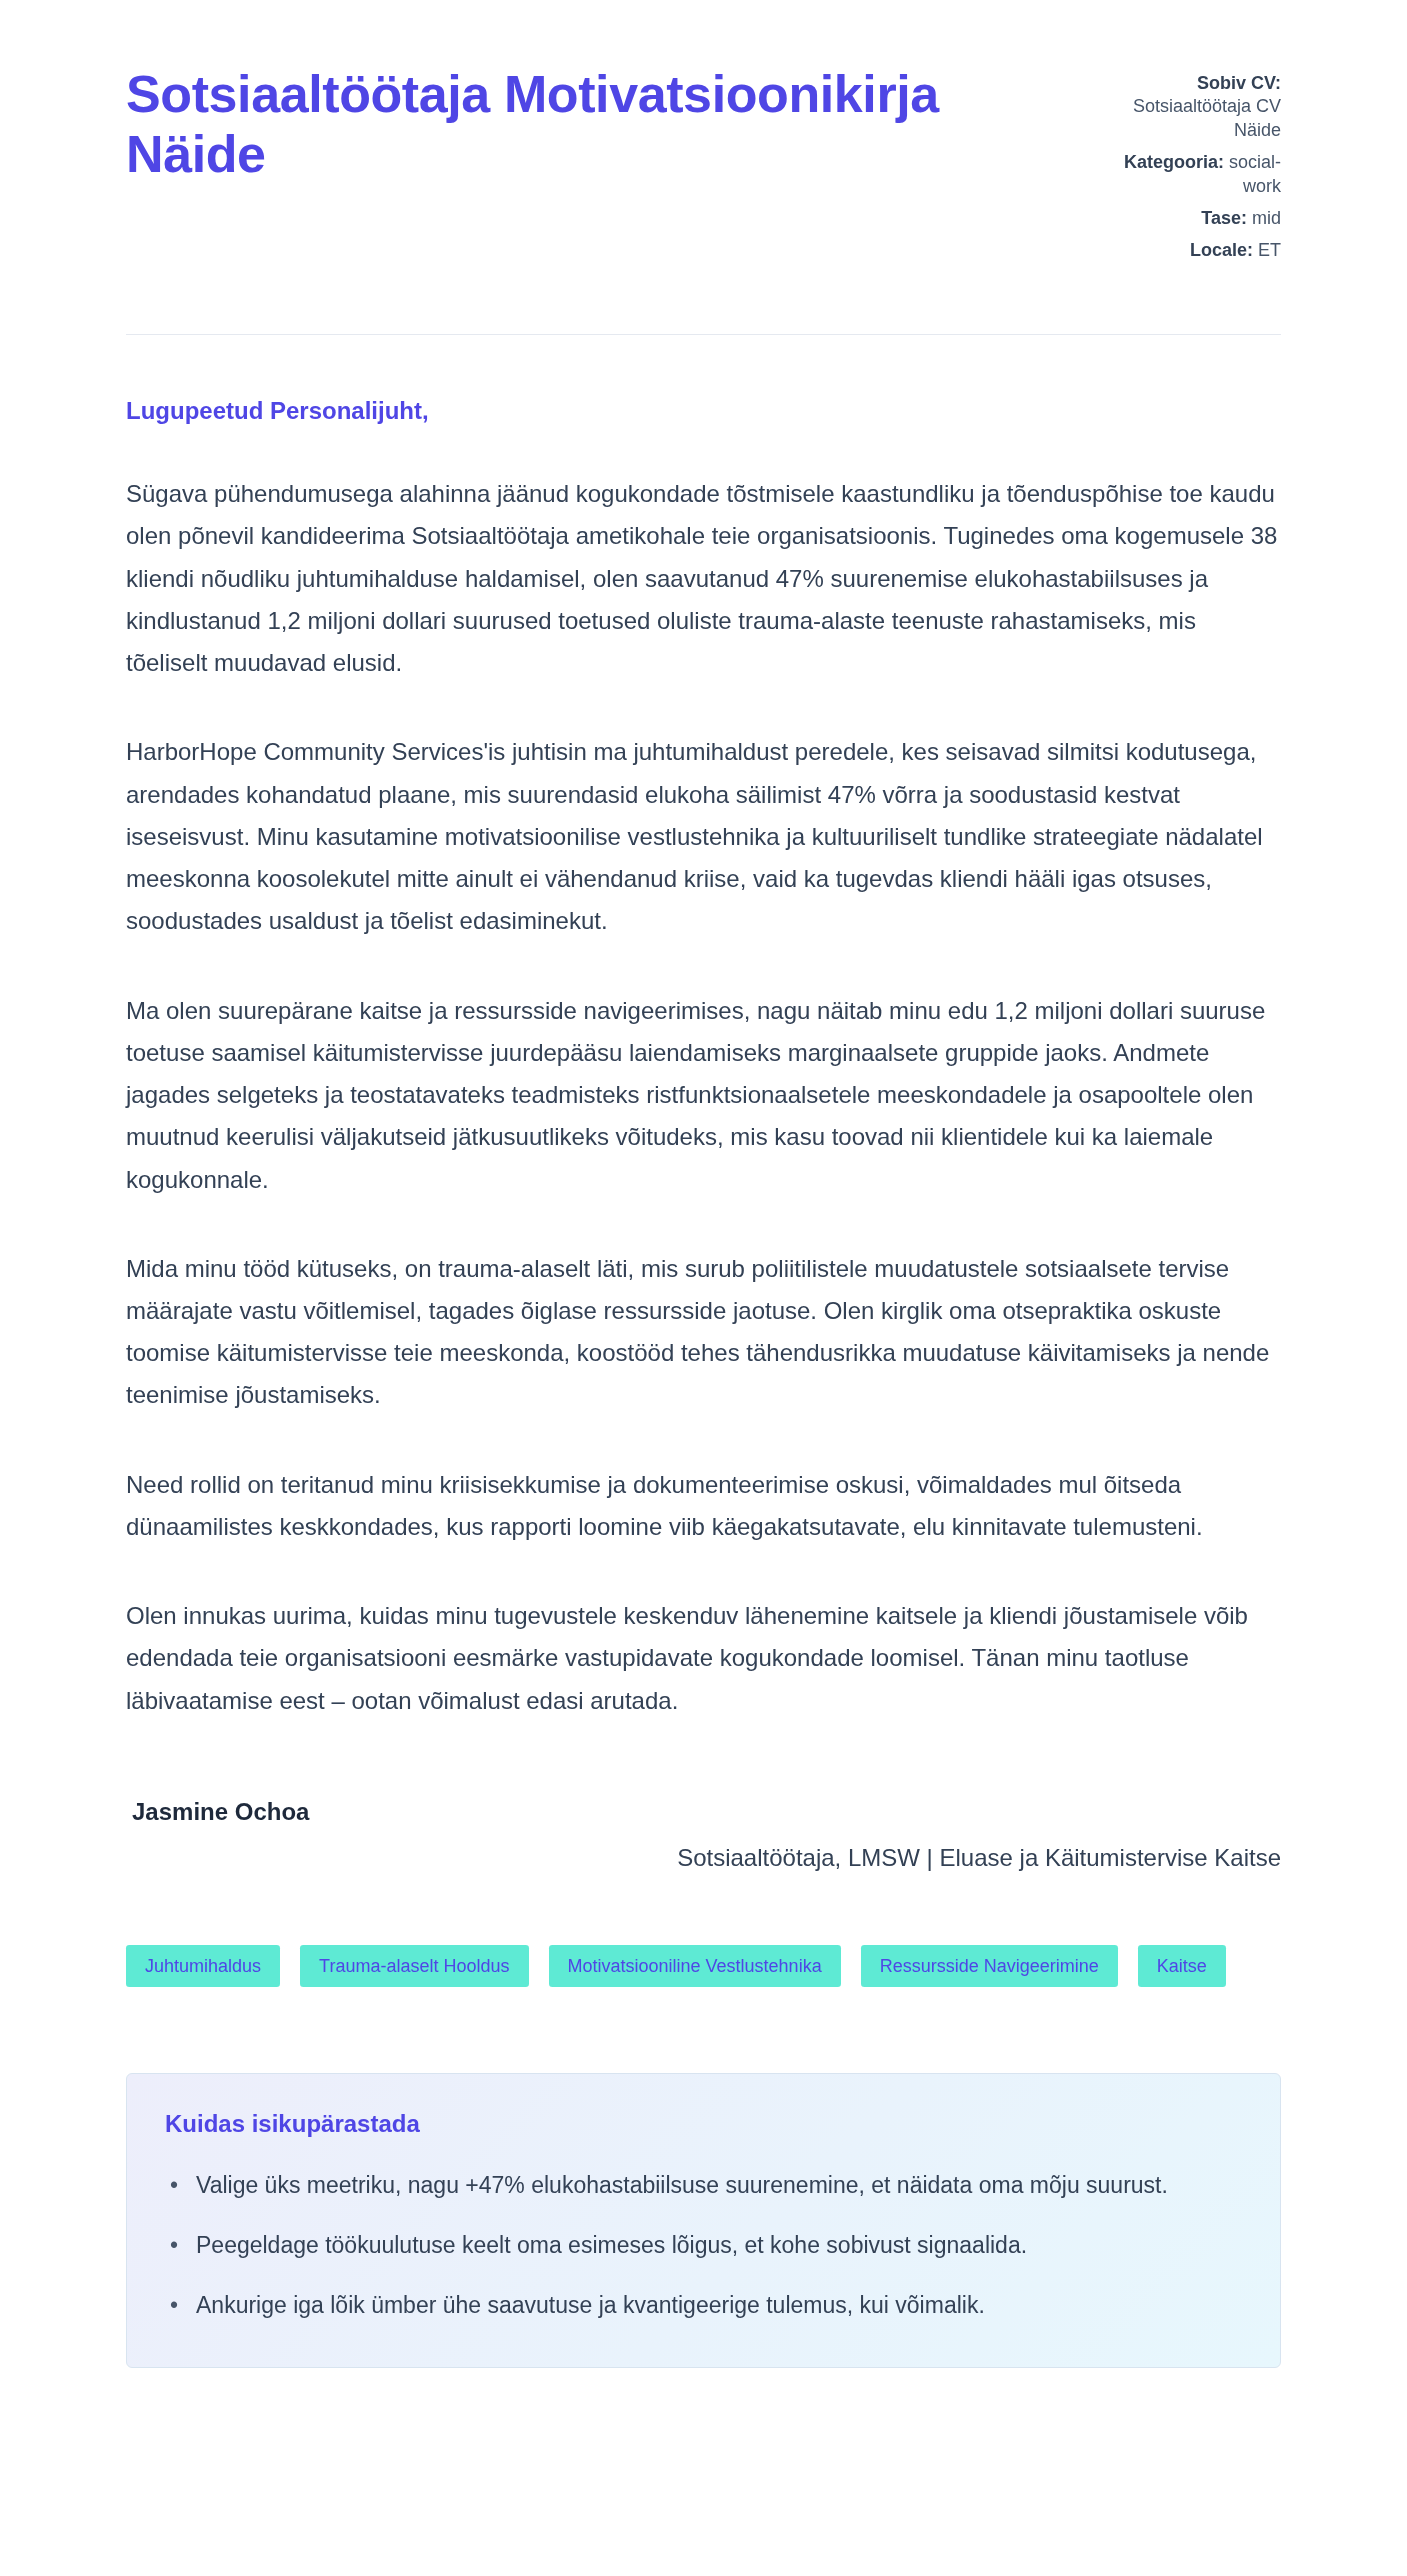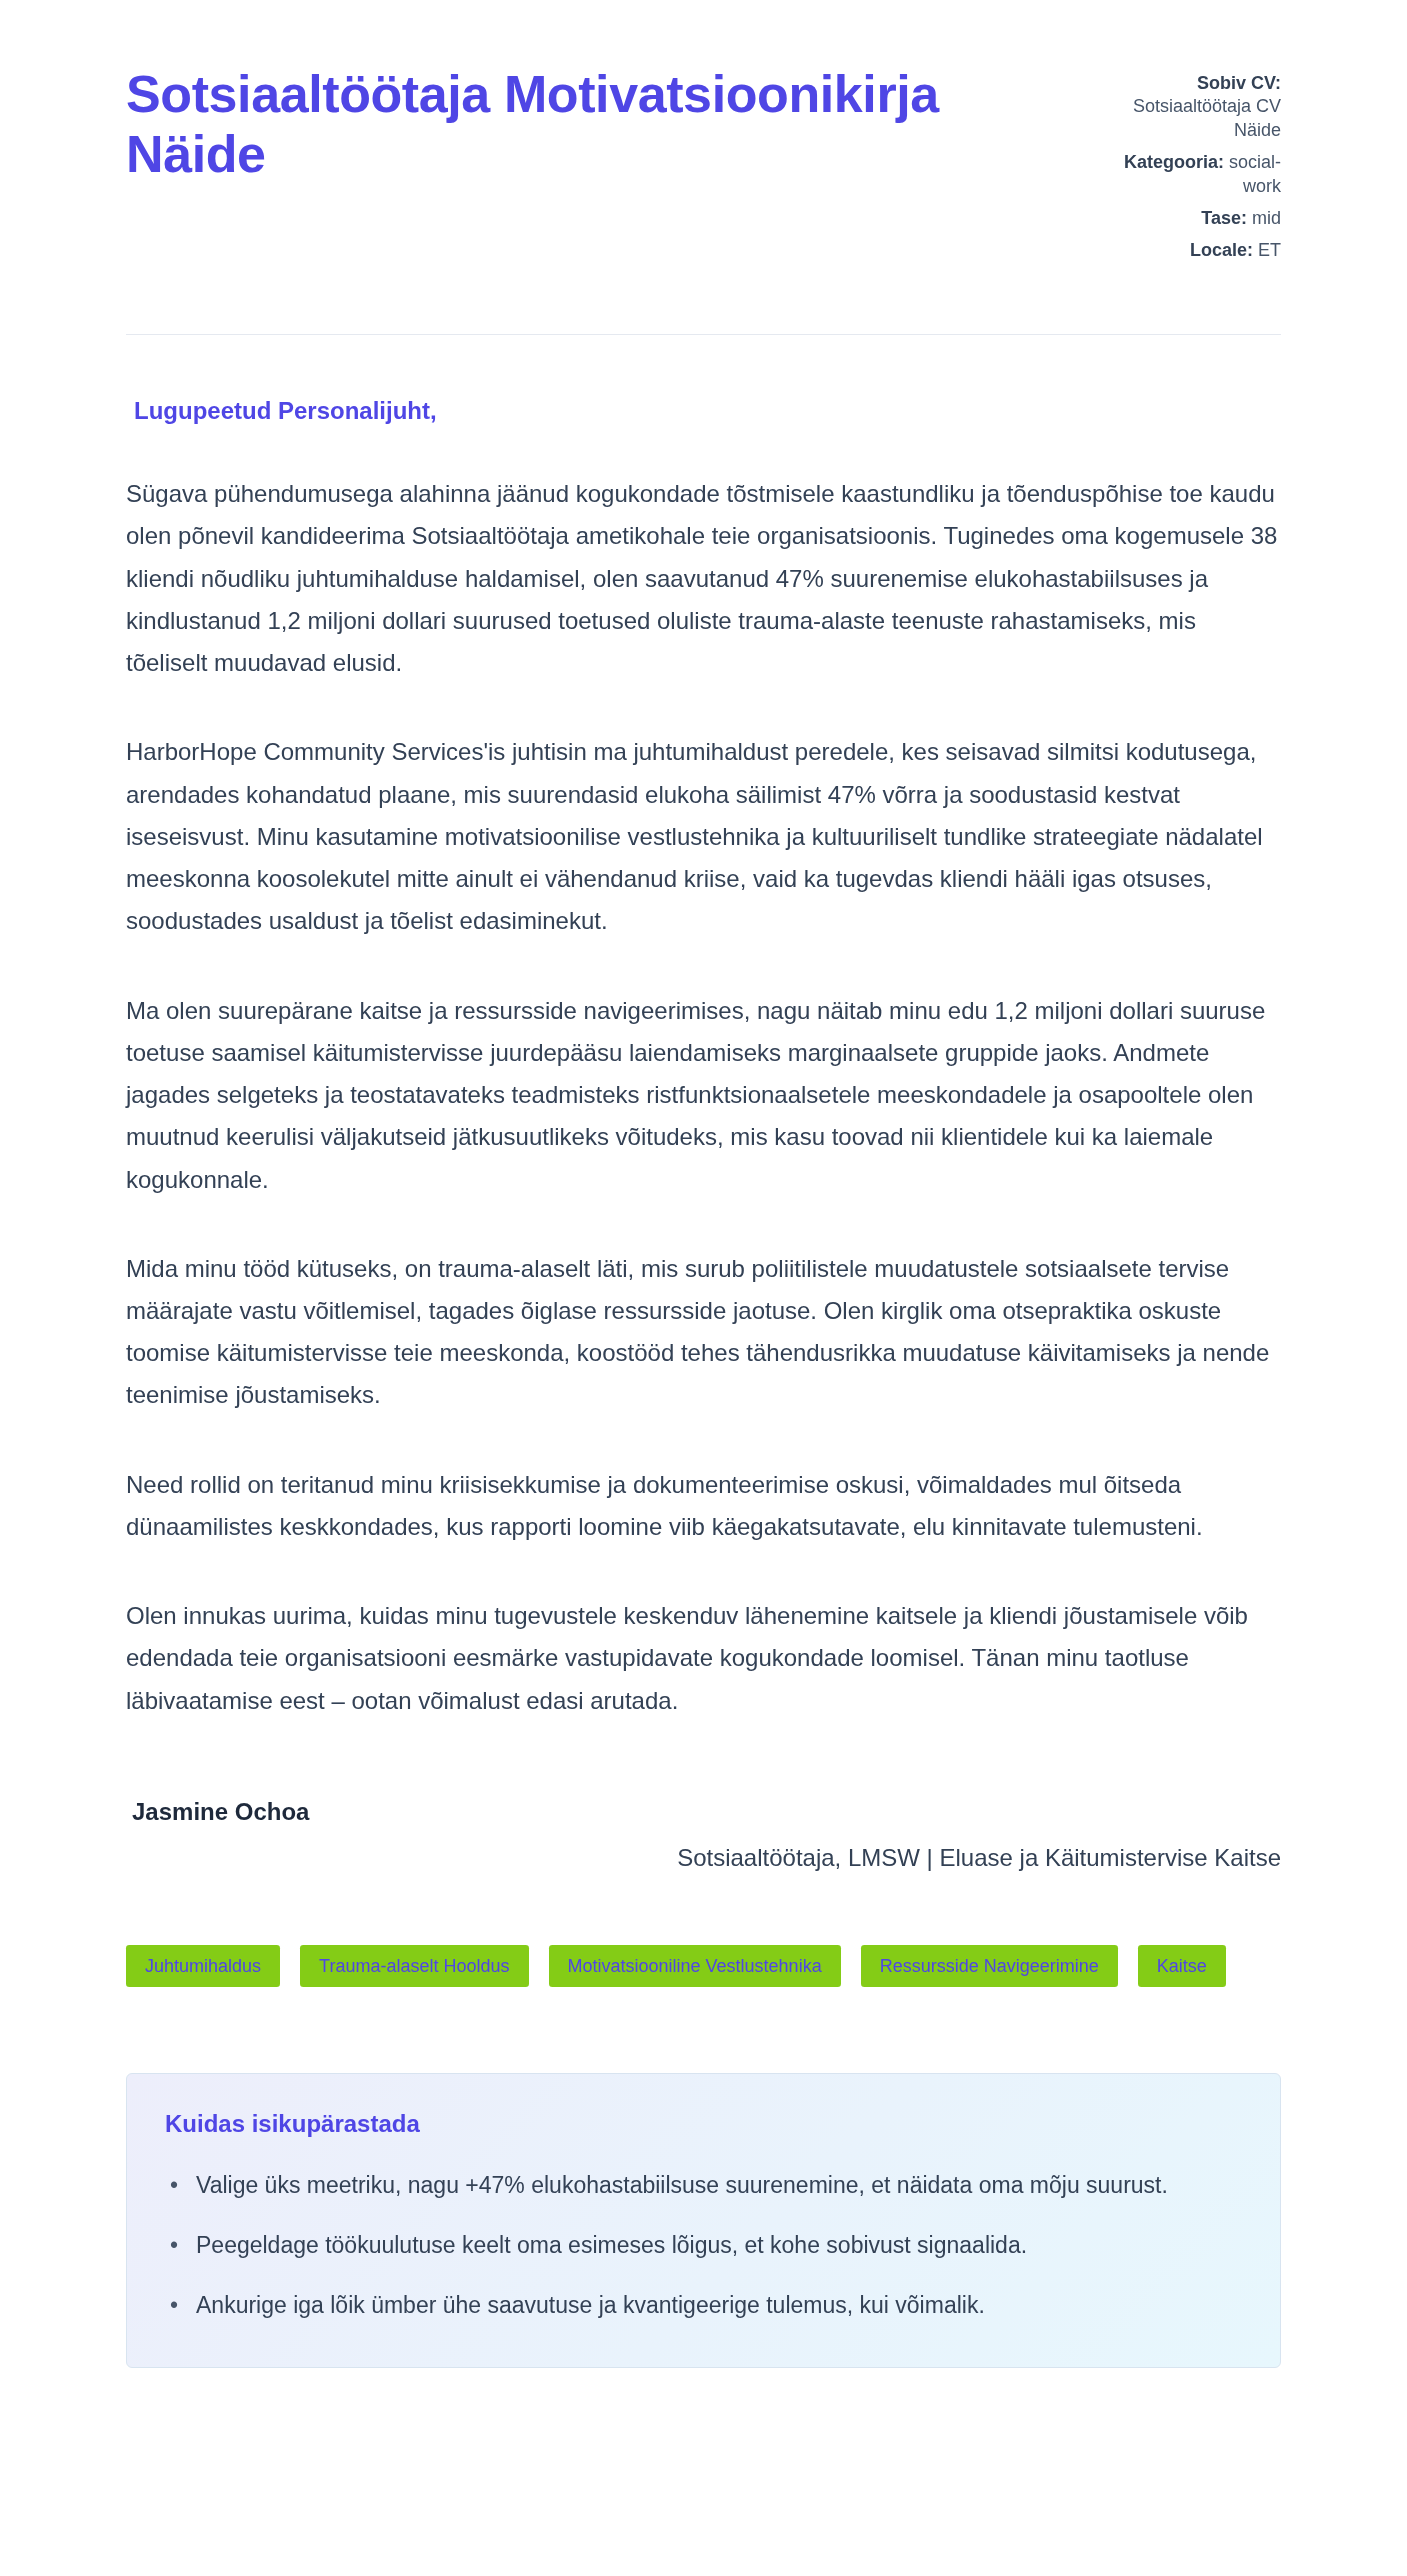--- a/index.html
+++ b/index.html
@@ -58,21 +58,21 @@
   .meta-item { margin-bottom: 8.3px; }
   .meta-item strong { color: #334155; font-weight: 700; }
   
   .divider {
     border: none;
     border-top: 1.7px solid #e5e9f0;
     margin: 63px 0 0 0;
   }
   
   .greeting {
-    margin: 60px 0 0 8px;
+    margin: 60px 0 0 0;
     font-size: 24px;
     line-height: 1.3;
     font-weight: 600;
     color: #4f46e5;
   }
   .letter p.body-par {
     margin: 47px 0 0 0;
     font-size: 24px;
     line-height: 1.76;
     color: #334155;
@@ -92,21 +92,21 @@
   
   .tags {
     margin-top: 73px;
     display: flex;
     flex-wrap: wrap;
     gap: 23px 20px;
   }
   .tag {
     display: inline-block;
     padding: 10.8px 19px;
-    background: #84cc16;
+    background: #5eead4;
     color: #4f46e5;
     font-size: 18px;
     font-weight: 500;
     border-radius: 3.3px;
     white-space: nowrap;
   }
   
   .callout {
     box-sizing: border-box;
     margin-top: 86px;

